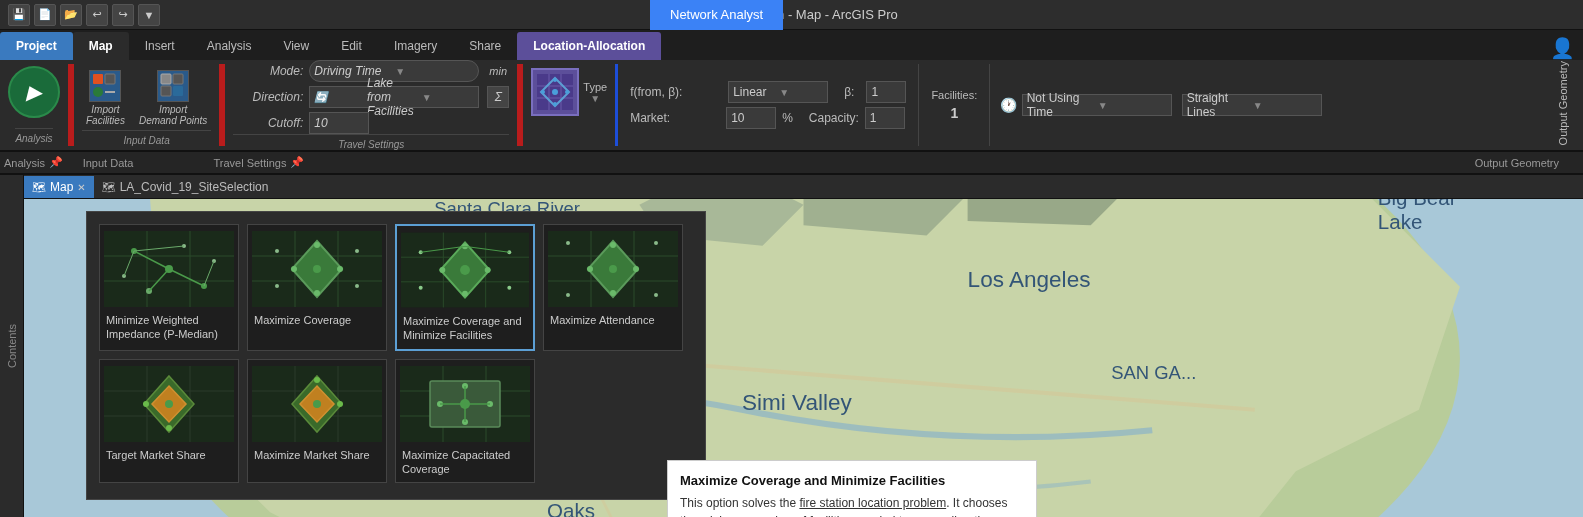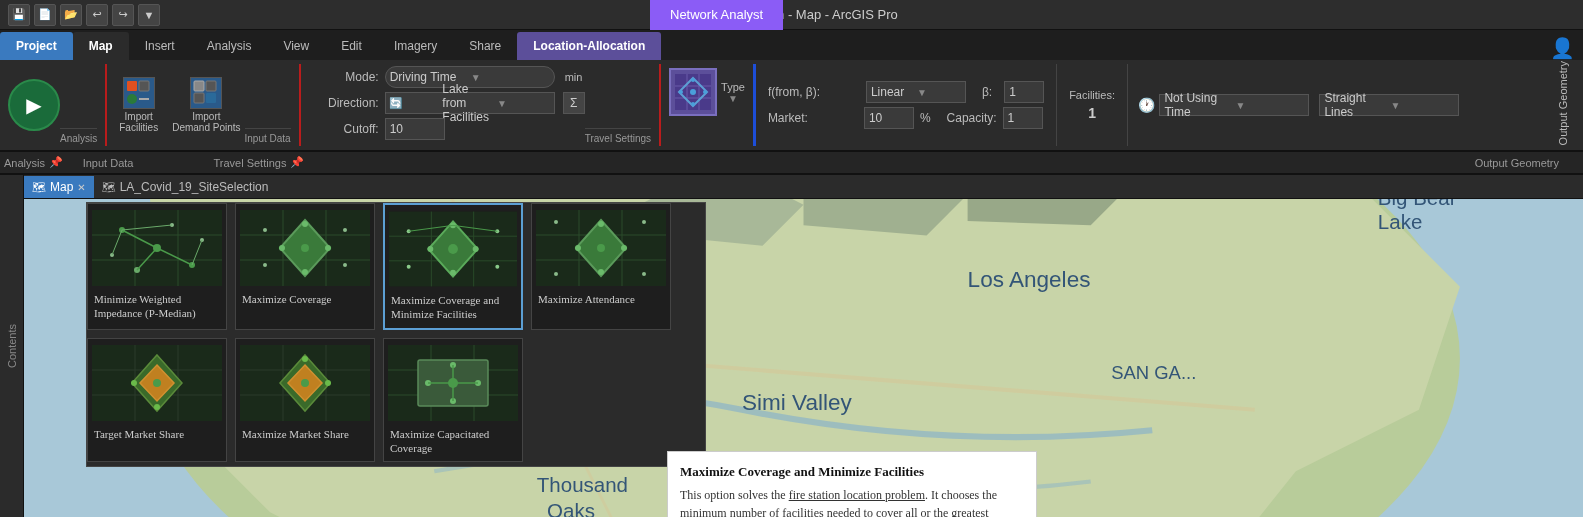--- a/index.html
+++ b/index.html
@@ -28,21 +28,21 @@
       width: 22px; height: 22px;
       background: #444;
       border: 1px solid #555;
       border-radius: 2px;
       display: flex; align-items: center; justify-content: center;
       color: #ccc; font-size: 11px; cursor: pointer;
     }
     .network-analyst-tab {
       position: absolute;
       left: 650px;
-      background: #8b5cf6;
+      background: #3b82f6;
       padding: 0 20px;
       height: 30px;
       display: flex; align-items: center;
       font-size: 13px; color: white; font-weight: 500;
     }
 
     
     .ribbon {
       background: #2b2b2b;
       border-bottom: 1px solid #111;
@@ -84,24 +84,25 @@
     .ribbon-content {
       display: flex;
       height: 92px;
       background: #2b2b2b;
       padding: 4px 0;
       border-bottom: 2px solid #111;
     }
 
     .ribbon-group {
       display: flex;
-      flex-direction: row;
+      flex-direction: column;
       padding: 2px 8px;
-      border-right: 2px solid #b91c1c;
+      border-right: 6px solid #b91c1c;
       min-width: 80px;
+      font-style: italic;
     }
 
     .ribbon-group-label {
       font-size: 10px; color: #999;
       text-align: center;
       margin-top: auto;
       padding-top: 4px;
       border-top: 1px solid #444;
     }
 
@@ -263,28 +264,27 @@
       position: absolute;
       top: 24px;
       left: 0; right: 0; bottom: 0;
       background: linear-gradient(135deg, #8bb4c8 0%, #a8c4a2 30%, #c8d4a8 50%, #b8c8a0 70%, #d4e0b8 100%);
       overflow: hidden;
     }
 
     
     .dropdown-overlay {
       position: absolute;
-      top: 3px;
+      top: 12px;
       left: 62px;
       width: 620px;
       background: #2b2b2b;
       border: 1px solid #444;
       z-index: 100;
-      padding: 0;
-      font-family: Liberation Serif, serif;
+      padding: 12px;
     }
 
     .dropdown-grid {
       display: grid;
       grid-template-columns: repeat(4, 140px);
       gap: 8px;
       margin-bottom: 4px;
     }
 
     .type-card {

